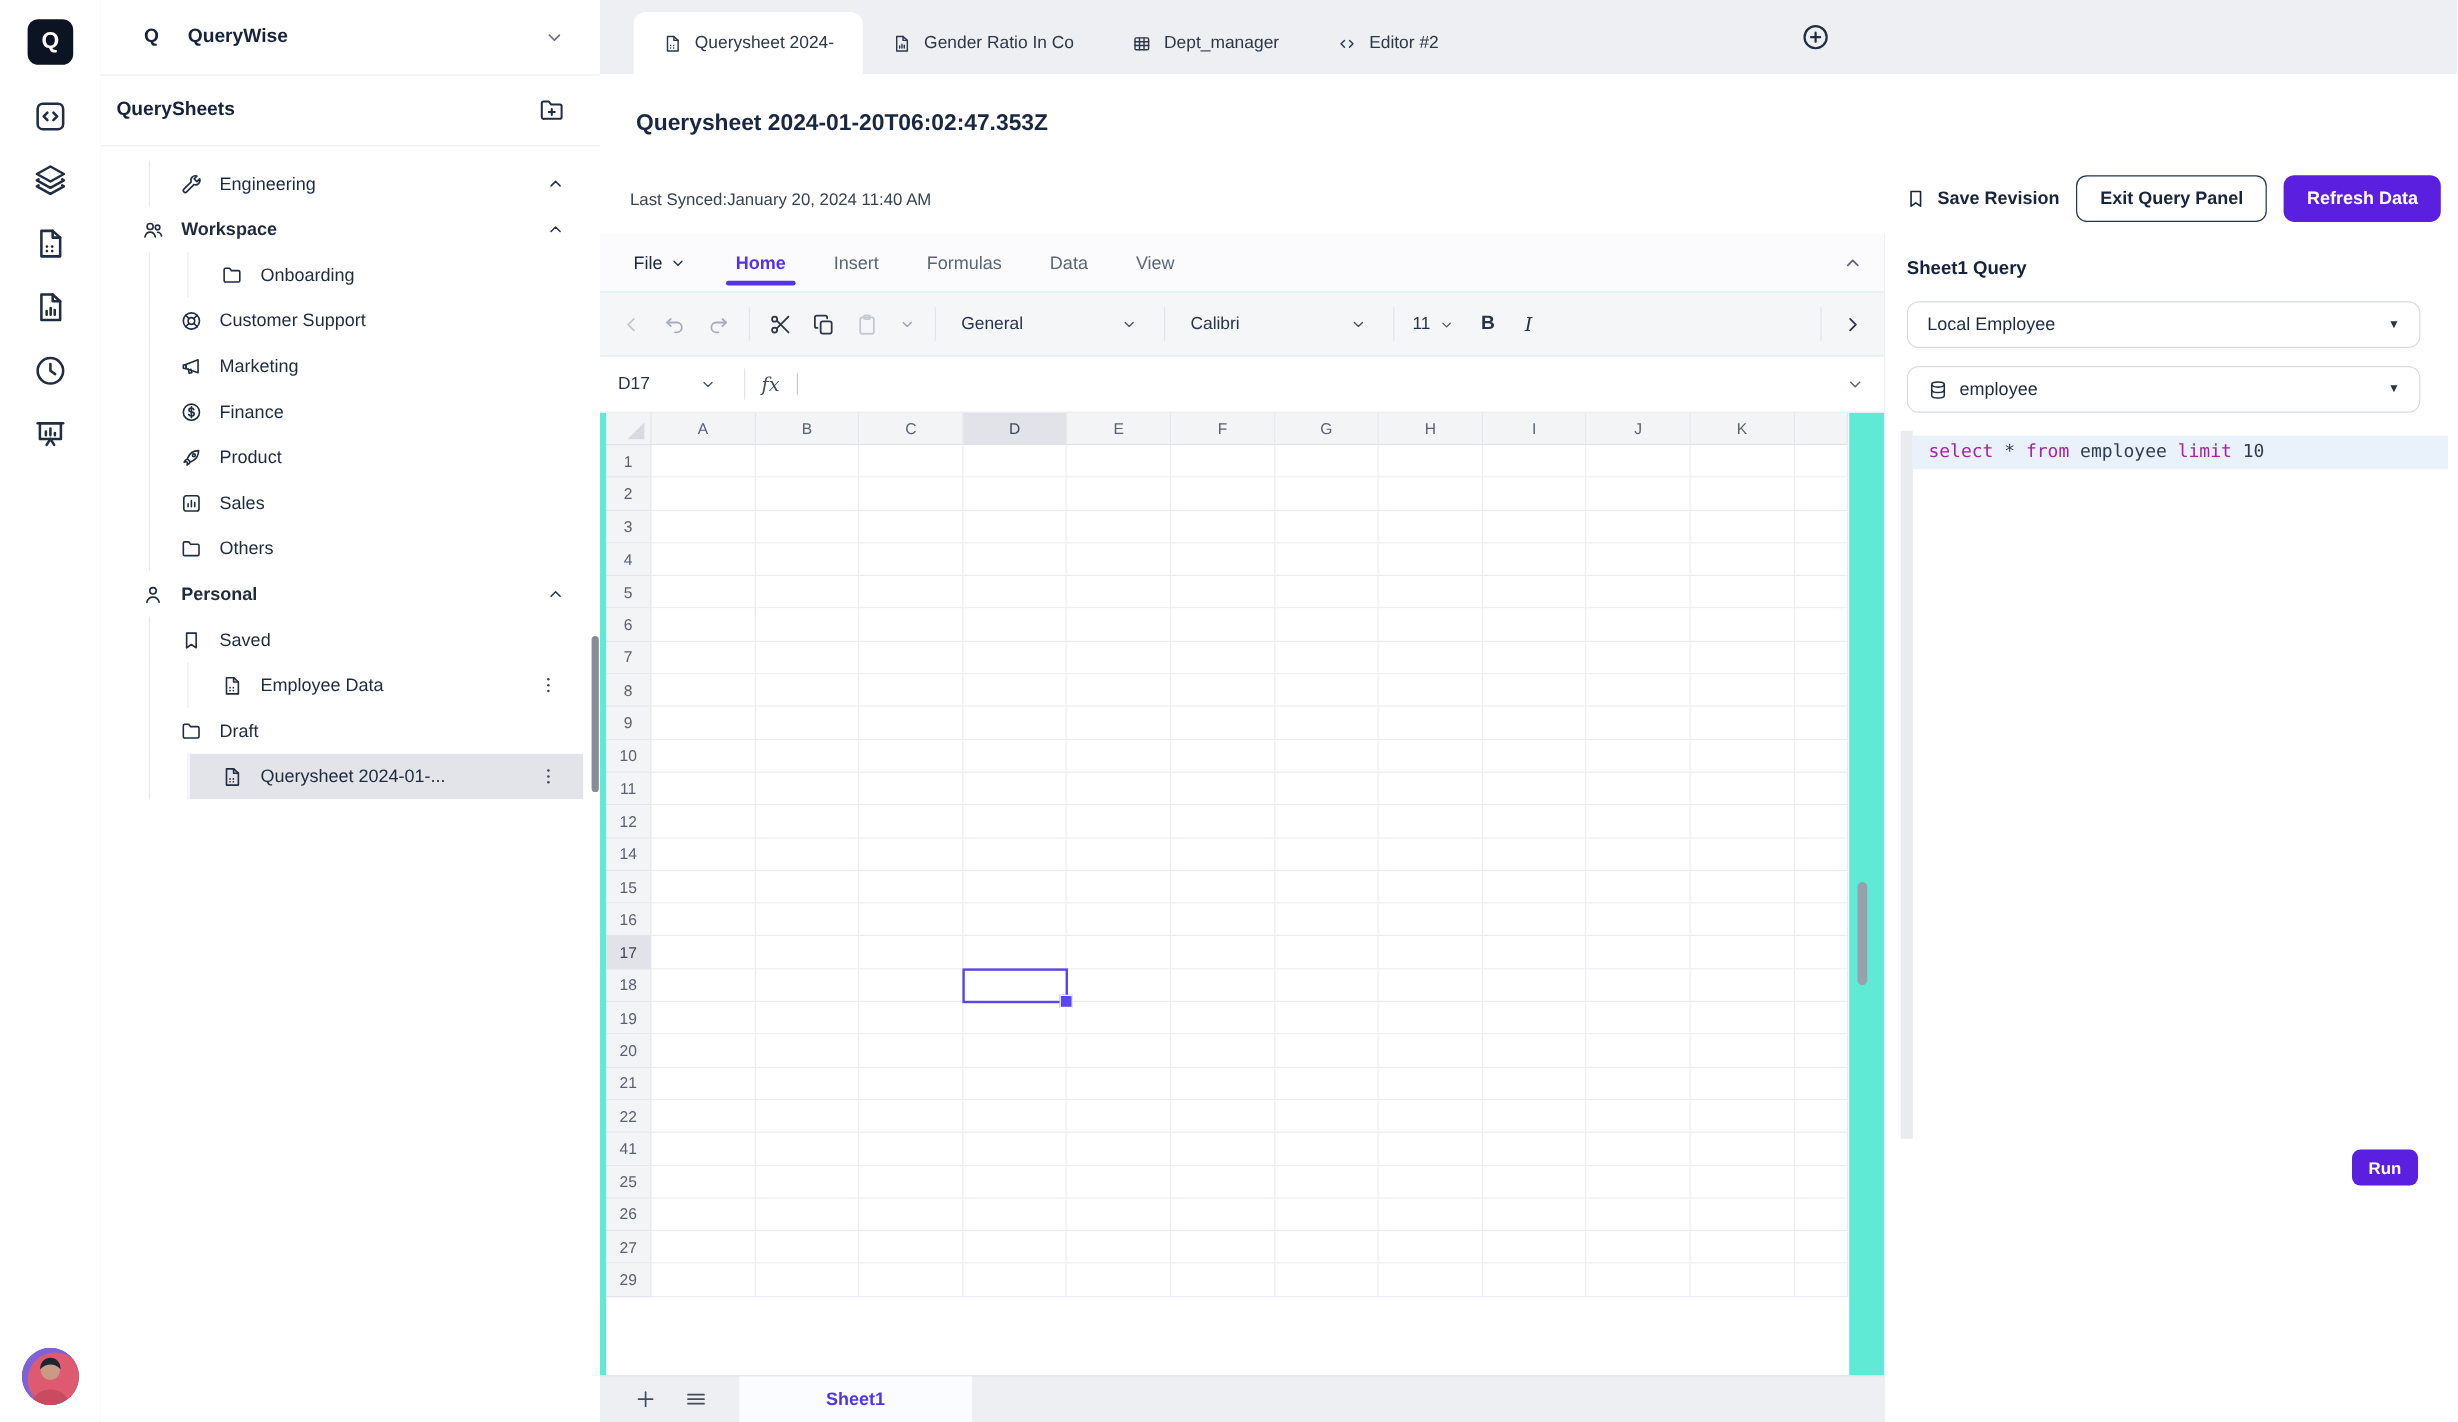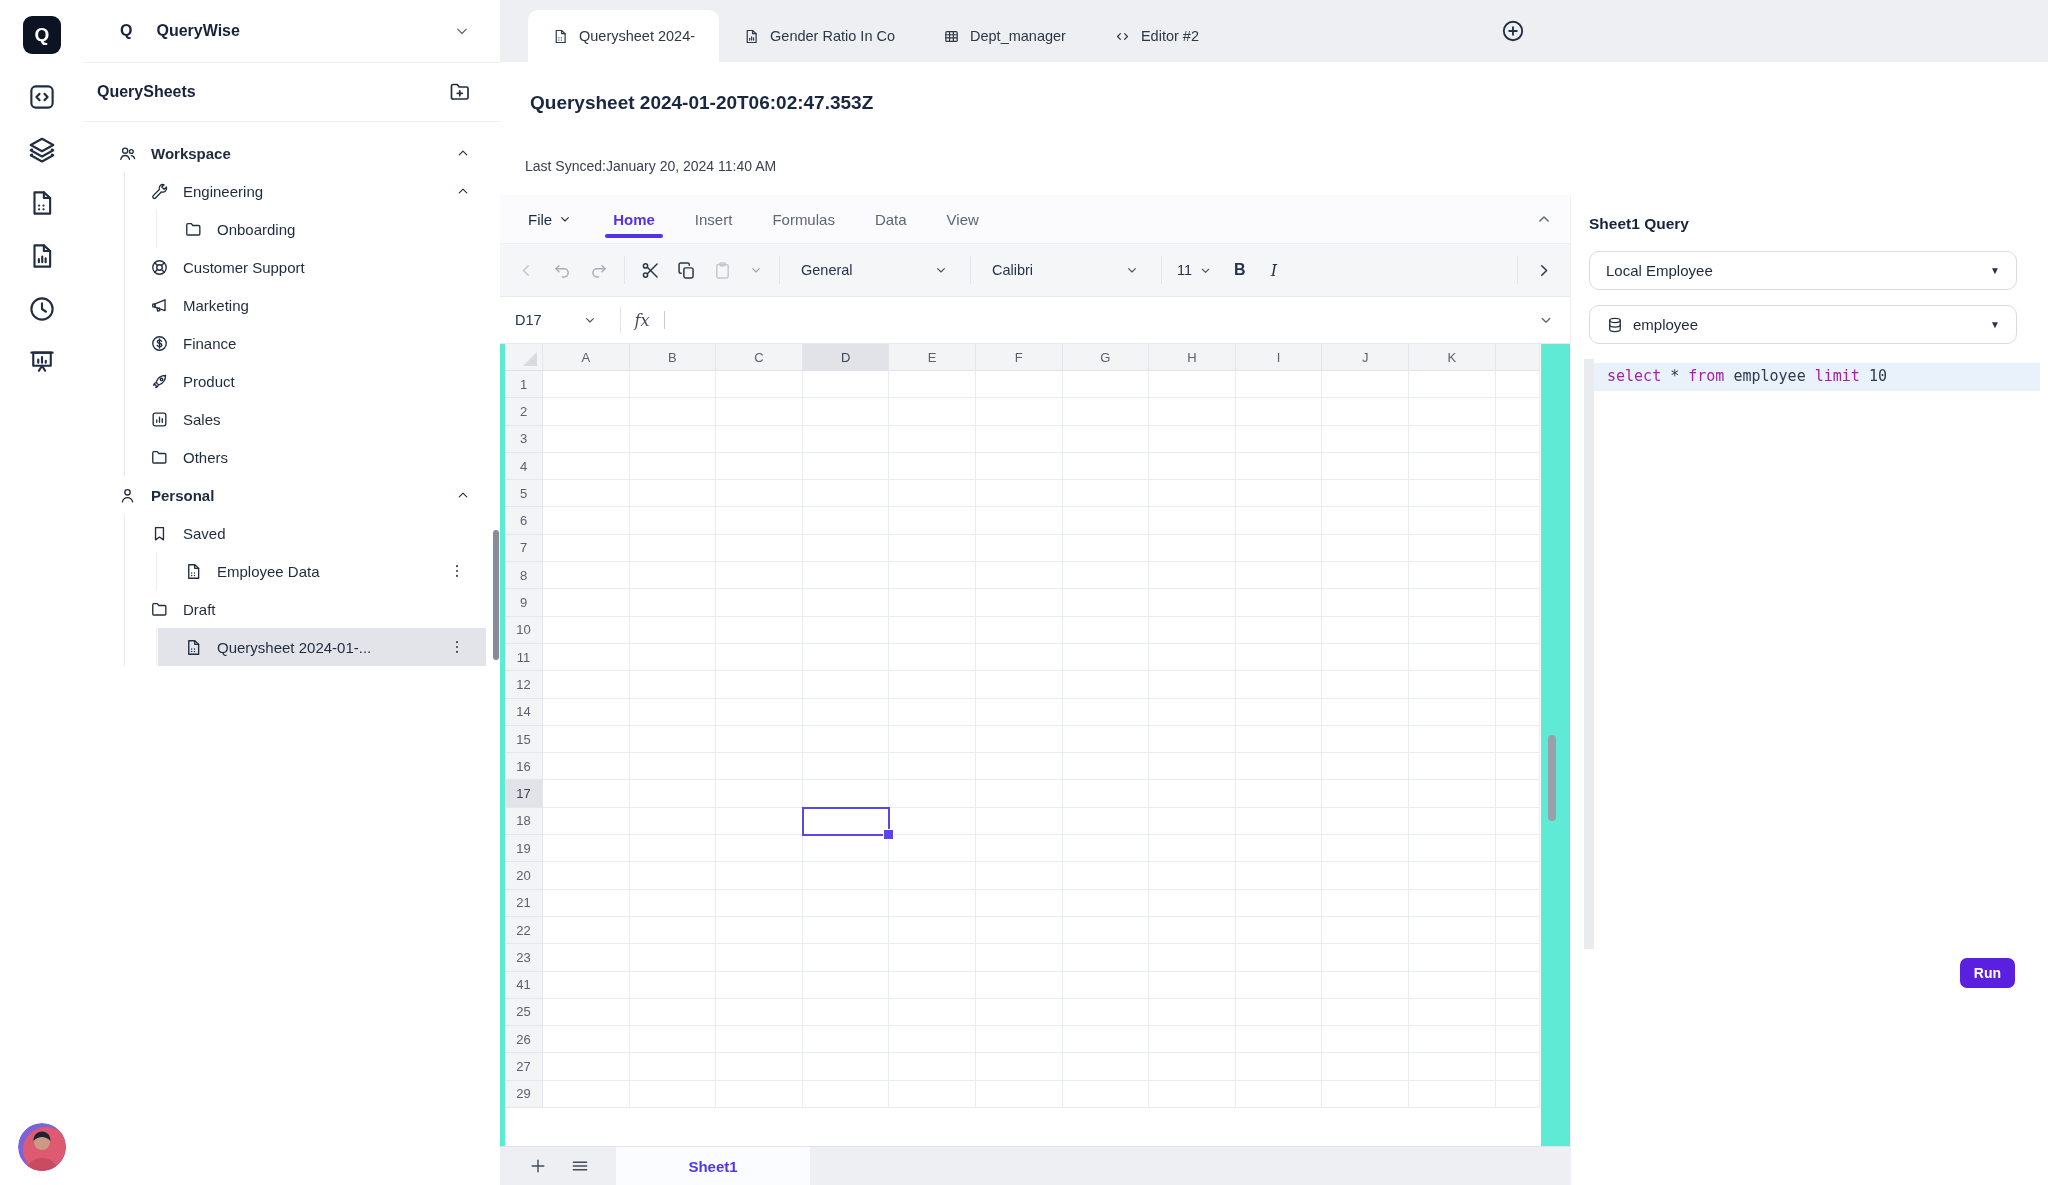--- a/index.html
+++ b/index.html
@@ -221,43 +221,43 @@
     <div class="qs-row">
       <span class="qs-title">QuerySheets</span>
       <span class="icon">
           <svg viewBox="0 0 24 24" fill="none" stroke="currentColor" stroke-width="1.7" stroke-linecap="round" stroke-linejoin="round">
             <path d="M3.5 7.5V6A1.5 1.5 0 0 1 5 4.5h4.2L11.2 7h7.3A1.5 1.5 0 0 1 20 8.5v9a1.5 1.5 0 0 1-1.5 1.5h-13A1.5 1.5 0 0 1 3.5 17.5z"></path>
             <path d="M11.8 10.8v5M9.3 13.3h5"></path>
           </svg>
         </span>
     </div>
     <div class="tree" id="tree">
+        <div class="tree-row lv1">
+          <span class="icon t-icon">
+            <svg viewBox="0 0 24 24" fill="none" stroke="currentColor" stroke-width="1.7" stroke-linecap="round" stroke-linejoin="round">
+              <path d="M20.7 6.4a4.7 4.7 0 0 1-6.1 6L7 20.1a2 2 0 0 1-2.9-2.9l7.7-7.6a4.7 4.7 0 0 1 6-6.1l-2.9 2.9 2.9 2.9 2.9-2.9z"></path>
+            </svg>
+          </span>
+          <span>Engineering</span>
+          <span class="icon chev-up">
+            <svg viewBox="0 0 24 24" fill="none" stroke="currentColor" stroke-width="1.7" stroke-linecap="round" stroke-linejoin="round">
+              <path d="m7 14.5 5-5 5 5"></path>
+            </svg>
+          </span>
+        </div>
         <div class="tree-row lv0">
           <span class="icon t-icon">
             <svg viewBox="0 0 24 24" fill="none" stroke="currentColor" stroke-width="1.7" stroke-linecap="round" stroke-linejoin="round">
               <circle cx="9" cy="8.5" r="3.2"></circle>
               <path d="M3.5 19.5c.9-3.4 3-5 5.5-5s4.6 1.6 5.5 5"></path>
               <circle cx="16.8" cy="9.5" r="2.4"></circle>
               <path d="M16.8 14.6c2.2.1 3.6 1.5 4.2 3.9"></path>
             </svg>
           </span>
           <span>Workspace</span>
-          <span class="icon chev-up">
-            <svg viewBox="0 0 24 24" fill="none" stroke="currentColor" stroke-width="1.7" stroke-linecap="round" stroke-linejoin="round">
-              <path d="m7 14.5 5-5 5 5"></path>
-            </svg>
-          </span>
-        </div>
-        <div class="tree-row lv1">
-          <span class="icon t-icon">
-            <svg viewBox="0 0 24 24" fill="none" stroke="currentColor" stroke-width="1.7" stroke-linecap="round" stroke-linejoin="round">
-              <path d="M20.7 6.4a4.7 4.7 0 0 1-6.1 6L7 20.1a2 2 0 0 1-2.9-2.9l7.7-7.6a4.7 4.7 0 0 1 6-6.1l-2.9 2.9 2.9 2.9 2.9-2.9z"></path>
-            </svg>
-          </span>
-          <span>Engineering</span>
           <span class="icon chev-up">
             <svg viewBox="0 0 24 24" fill="none" stroke="currentColor" stroke-width="1.7" stroke-linecap="round" stroke-linejoin="round">
               <path d="m7 14.5 5-5 5 5"></path>
             </svg>
           </span>
         </div>
         <div class="tree-row lv2">
           <span class="icon t-icon">
             <svg viewBox="0 0 24 24" fill="none" stroke="currentColor" stroke-width="1.7" stroke-linecap="round" stroke-linejoin="round">
               <path d="M3.5 7.5V6A1.5 1.5 0 0 1 5 4.5h4.2L11.2 7h7.3A1.5 1.5 0 0 1 20 8.5v9a1.5 1.5 0 0 1-1.5 1.5h-13A1.5 1.5 0 0 1 3.5 17.5z"></path>
@@ -443,20 +443,32 @@
         <svg viewBox="0 0 24 24" fill="none" stroke="currentColor" stroke-width="1.7" stroke-linecap="round" stroke-linejoin="round">
           <circle cx="12" cy="12" r="8.5"></circle>
           <path d="M12 8.5v7M8.5 12h7"></path>
         </svg>
       </span>
   </div>
 
   <div class="doc-header">
     <div class="doc-title">Querysheet 2024-01-20T06:02:47.353Z</div>
     <div class="doc-sync">Last Synced:January 20, 2024 11:40 AM</div>
+    <div class="doc-actions">
+      <span class="btn-text">
+        <span class="icon">
+            <svg viewBox="0 0 24 24" fill="none" stroke="currentColor" stroke-width="1.7" stroke-linecap="round" stroke-linejoin="round">
+              <path d="M7 4.5h10V20l-5-3.5L7 20z"></path>
+            </svg>
+          </span>
+        <span>Save Revision</span>
+      </span>
+      <button class="btn-outline">Exit Query Panel</button>
+      <button class="btn-primary" id="refresh-btn" style="background: rgb(91, 31, 224);">Refresh Data</button>
+    </div>
   </div>
 
   <div class="main">
     <div class="menu-row" id="menu-row">
       <div class="menu-item first">
           <span>File</span>
           <span class="icon">
             <svg viewBox="0 0 24 24" fill="none" stroke="currentColor" stroke-width="1.7" stroke-linecap="round" stroke-linejoin="round">
               <path d="m7 10 5 5 5-5"></path>
             </svg>
@@ -911,35 +923,20 @@
           <div class="g-cell" style="width: 86.6px;"></div>
           <div class="g-cell" style="width: 86.6px;"></div>
           <div class="g-cell" style="width: 86.6px;"></div>
           <div class="g-cell" style="width: 86.6px;"></div>
           <div class="g-cell" style="width: 86.6px;"></div>
           <div class="g-cell" style="width: 86.6px;"></div>
           <div class="g-cell" style="width: 86.6px;"></div>
           <div class="g-cell" style="width: 44px;"></div>
         </div>
         <div class="g-row" style="height: 27.3px;">
-          <div class="g-rowhead" style="width: 38px;">23</div>
-          <div class="g-cell" style="width: 86.6px;"></div>
-          <div class="g-cell" style="width: 86.6px;"></div>
-          <div class="g-cell" style="width: 86.6px;"></div>
-          <div class="g-cell" style="width: 86.6px;"></div>
-          <div class="g-cell" style="width: 86.6px;"></div>
-          <div class="g-cell" style="width: 86.6px;"></div>
-          <div class="g-cell" style="width: 86.6px;"></div>
-          <div class="g-cell" style="width: 86.6px;"></div>
-          <div class="g-cell" style="width: 86.6px;"></div>
-          <div class="g-cell" style="width: 86.6px;"></div>
-          <div class="g-cell" style="width: 86.6px;"></div>
-          <div class="g-cell" style="width: 44px;"></div>
-        </div>
-        <div class="g-row" style="height: 27.3px;">
           <div class="g-rowhead" style="width: 38px;">41</div>
           <div class="g-cell" style="width: 86.6px;"></div>
           <div class="g-cell" style="width: 86.6px;"></div>
           <div class="g-cell" style="width: 86.6px;"></div>
           <div class="g-cell" style="width: 86.6px;"></div>
           <div class="g-cell" style="width: 86.6px;"></div>
           <div class="g-cell" style="width: 86.6px;"></div>
           <div class="g-cell" style="width: 86.6px;"></div>
           <div class="g-cell" style="width: 86.6px;"></div>
           <div class="g-cell" style="width: 86.6px;"></div>

